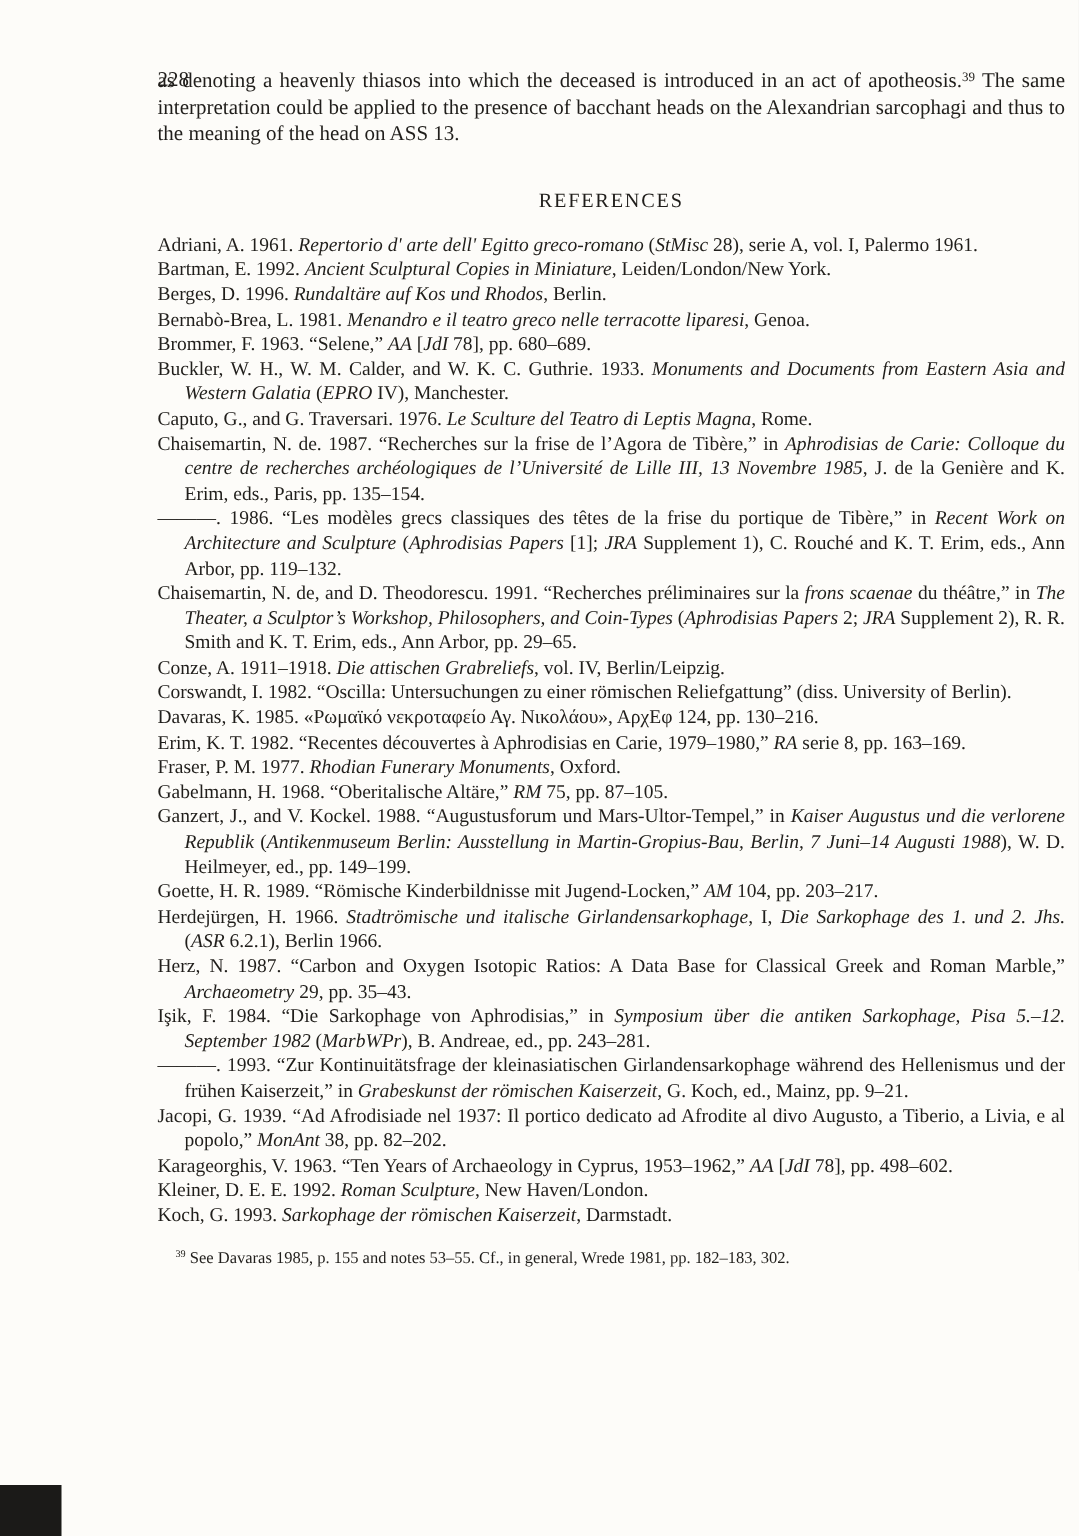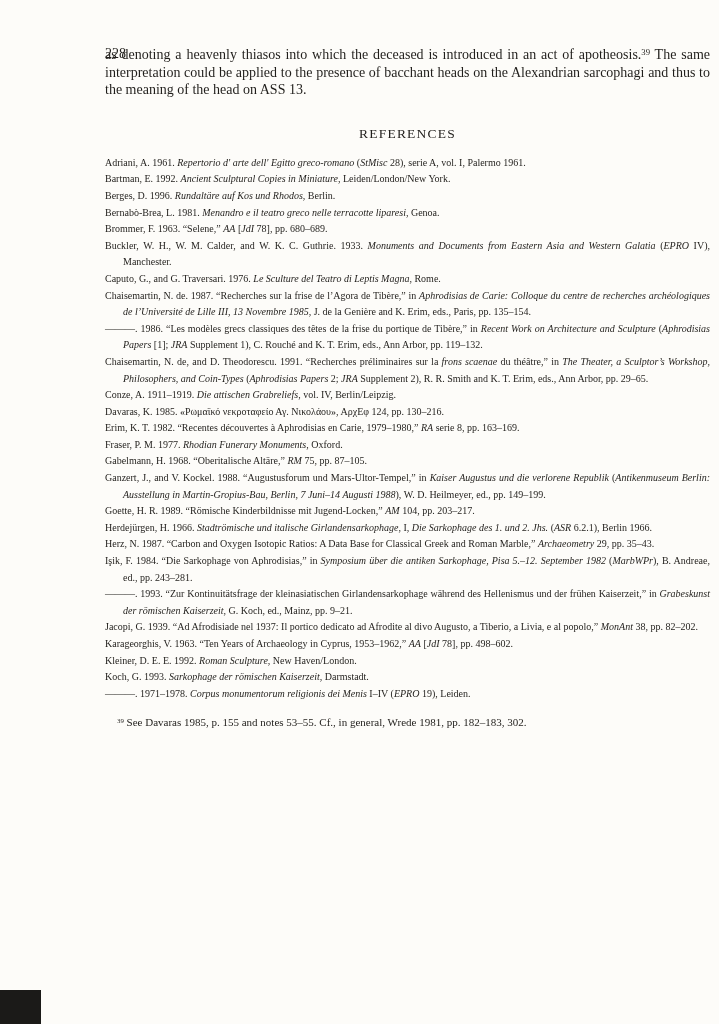--- a/index.html
+++ b/index.html
@@ -39,21 +39,21 @@
     text-align: justify;
   }
   .references-heading {
     margin-top: 27px;
     text-align: center;
     font-size: 13.5px;
     letter-spacing: 1.2px;
   }
   .references-list {
     margin: 13px 57px 0 57px;
-    font-size: 10px;
+    font-size: 13px;
     line-height: 16.6px;
   }
   .ref-entry {
     margin: 0;
     padding-left: 18px;
     text-indent: -18px;
     text-align: justify;
   }
   .footnote {
     margin: 13px 57px 16px 57px;
@@ -95,35 +95,35 @@
       <p class="ref-entry"><span>Adriani, A. 1961. </span><span class="it">Repertorio d' arte dell' Egitto greco-romano</span><span> (</span><span class="it">StMisc</span><span> 28), serie A, vol. I, Palermo 1961.</span></p>
       <p class="ref-entry"><span>Bartman, E. 1992. </span><span class="it">Ancient Sculptural Copies in Miniature</span><span>, Leiden/London/New York.</span></p>
       <p class="ref-entry"><span>Berges, D. 1996. </span><span class="it">Rundaltäre auf Kos und Rhodos</span><span>, Berlin.</span></p>
       <p class="ref-entry"><span>Bernabò-Brea, L. 1981. </span><span class="it">Menandro e il teatro greco nelle terracotte liparesi</span><span>, Genoa.</span></p>
       <p class="ref-entry"><span>Brommer, F. 1963. “Selene,” </span><span class="it">AA</span><span> [</span><span class="it">JdI</span><span> 78], pp. 680–689.</span></p>
       <p class="ref-entry"><span>Buckler, W. H., W. M. Calder, and W. K. C. Guthrie. 1933. </span><span class="it">Monuments and Documents from Eastern Asia and Western Galatia</span><span> (</span><span class="it">EPRO</span><span> IV), Manchester.</span></p>
       <p class="ref-entry"><span>Caputo, G., and G. Traversari. 1976. </span><span class="it">Le Sculture del Teatro di Leptis Magna</span><span>, Rome.</span></p>
       <p class="ref-entry"><span>Chaisemartin, N. de. 1987. “Recherches sur la frise de l’Agora de Tibère,” in </span><span class="it">Aphrodisias de Carie: Colloque du centre de recherches archéologiques de l’Université de Lille III, 13 Novembre 1985</span><span>, J. de la Genière and K. Erim, eds., Paris, pp. 135–154.</span></p>
       <p class="ref-entry"><span>———. 1986. “Les modèles grecs classiques des têtes de la frise du portique de Tibère,” in </span><span class="it">Recent Work on Architecture and Sculpture</span><span> (</span><span class="it">Aphrodisias Papers</span><span> [1]; </span><span class="it">JRA</span><span> Supplement 1), C. Rouché and K. T. Erim, eds., Ann Arbor, pp. 119–132.</span></p>
       <p class="ref-entry"><span>Chaisemartin, N. de, and D. Theodorescu. 1991. “Recherches préliminaires sur la </span><span class="it">frons scaenae</span><span> du théâtre,” in </span><span class="it">The Theater, a Sculptor’s Workshop, Philosophers, and Coin-Types</span><span> (</span><span class="it">Aphrodisias Papers</span><span> 2; </span><span class="it">JRA</span><span> Supplement 2), R. R. Smith and K. T. Erim, eds., Ann Arbor, pp. 29–65.</span></p>
-      <p class="ref-entry"><span>Conze, A. 1911–1919. </span><span class="it">Die attischen Grabreliefs</span><span>, vol. IV, Berlin/Leipzig.</span></p>
+      <p class="ref-entry"><span>Conze, A. 1911–1918. </span><span class="it">Die attischen Grabreliefs</span><span>, vol. IV, Berlin/Leipzig.</span></p>
+      <p class="ref-entry"><span>Corswandt, I. 1982. “Oscilla: Untersuchungen zu einer römischen Reliefgattung” (diss. University of Berlin).</span></p>
       <p class="ref-entry"><span>Davaras, K. 1985. «Ρωμαϊκό νεκροταφείο Αγ. Νικολάου», ΑρχΕφ 124, pp. 130–216.</span></p>
       <p class="ref-entry"><span>Erim, K. T. 1982. “Recentes découvertes à Aphrodisias en Carie, 1979–1980,” </span><span class="it">RA</span><span> serie 8, pp. 163–169.</span></p>
       <p class="ref-entry"><span>Fraser, P. M. 1977. </span><span class="it">Rhodian Funerary Monuments</span><span>, Oxford.</span></p>
       <p class="ref-entry"><span>Gabelmann, H. 1968. “Oberitalische Altäre,” </span><span class="it">RM</span><span> 75, pp. 87–105.</span></p>
       <p class="ref-entry"><span>Ganzert, J., and V. Kockel. 1988. “Augustusforum und Mars-Ultor-Tempel,” in </span><span class="it">Kaiser Augustus und die verlorene Republik</span><span> (</span><span class="it">Antikenmuseum Berlin: Ausstellung in Martin-Gropius-Bau, Berlin, 7 Juni–14 Augusti 1988</span><span>), W. D. Heilmeyer, ed., pp. 149–199.</span></p>
       <p class="ref-entry"><span>Goette, H. R. 1989. “Römische Kinderbildnisse mit Jugend-Locken,” </span><span class="it">AM</span><span> 104, pp. 203–217.</span></p>
       <p class="ref-entry"><span>Herdejürgen, H. 1966. </span><span class="it">Stadtrömische und italische Girlandensarkophage</span><span>, I, </span><span class="it">Die Sarkophage des 1. und 2. Jhs.</span><span> (</span><span class="it">ASR</span><span> 6.2.1), Berlin 1966.</span></p>
       <p class="ref-entry"><span>Herz, N. 1987. “Carbon and Oxygen Isotopic Ratios: A Data Base for Classical Greek and Roman Marble,” </span><span class="it">Archaeometry</span><span> 29, pp. 35–43.</span></p>
       <p class="ref-entry"><span>Işik, F. 1984. “Die Sarkophage von Aphrodisias,” in </span><span class="it">Symposium über die antiken Sarkophage, Pisa 5.–12. September 1982</span><span> (</span><span class="it">MarbWPr</span><span>), B. Andreae, ed., pp. 243–281.</span></p>
       <p class="ref-entry"><span>———. 1993. “Zur Kontinuitätsfrage der kleinasiatischen Girlandensarkophage während des Hellenismus und der frühen Kaiserzeit,” in </span><span class="it">Grabeskunst der römischen Kaiserzeit</span><span>, G. Koch, ed., Mainz, pp. 9–21.</span></p>
       <p class="ref-entry"><span>Jacopi, G. 1939. “Ad Afrodisiade nel 1937: Il portico dedicato ad Afrodite al divo Augusto, a Tiberio, a Livia, e al popolo,” </span><span class="it">MonAnt</span><span> 38, pp. 82–202.</span></p>
       <p class="ref-entry"><span>Karageorghis, V. 1963. “Ten Years of Archaeology in Cyprus, 1953–1962,” </span><span class="it">AA</span><span> [</span><span class="it">JdI</span><span> 78], pp. 498–602.</span></p>
       <p class="ref-entry"><span>Kleiner, D. E. E. 1992. </span><span class="it">Roman Sculpture</span><span>, New Haven/London.</span></p>
       <p class="ref-entry"><span>Koch, G. 1993. </span><span class="it">Sarkophage der römischen Kaiserzeit</span><span>, Darmstadt.</span></p>
-      <p class="ref-entry"><span>———. 1971–1978. </span><span class="it">Corpus monumentorum religionis dei Menis</span><span> I–IV (</span><span class="it">EPRO</span><span> 19), Leiden.</span></p>
     </div>
 
   <p class="footnote"><sup>39</sup><span> See Davaras 1985, p. 155 and notes 53–55. Cf., in general, Wrede 1981, pp. 182–183, 302.</span></p>
 
   <div class="scan-artifact"></div>
 
 </div>
 
 </body></html>

